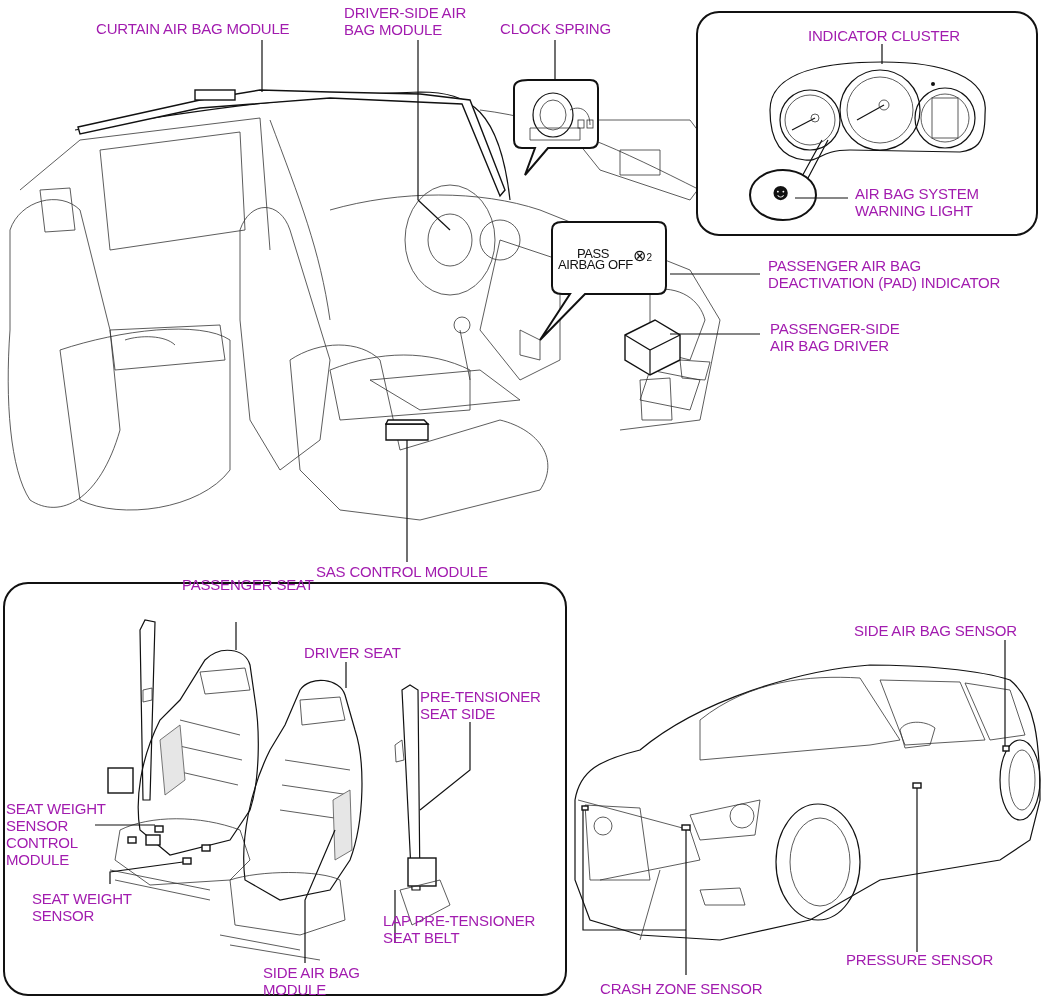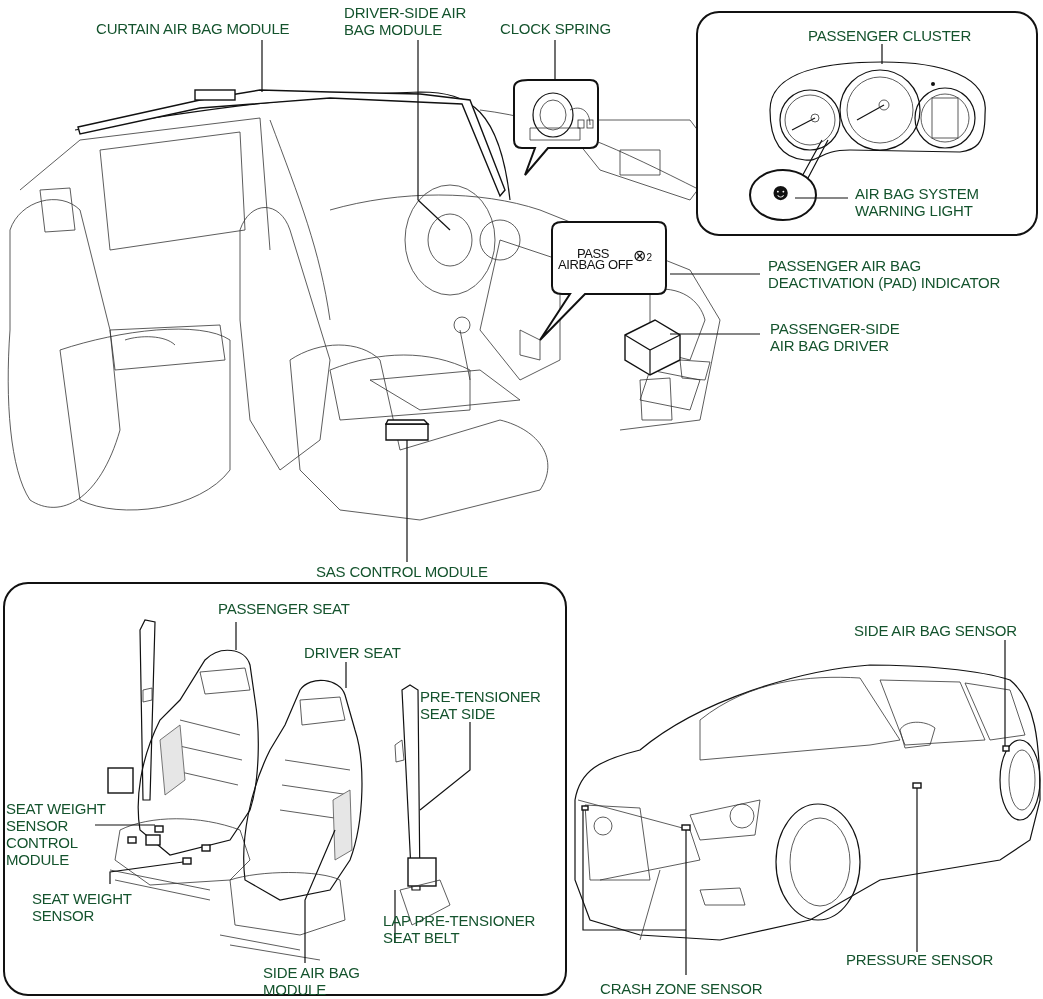--- a/index.html
+++ b/index.html
@@ -1,20 +1,20 @@
 <!DOCTYPE html>
 <html><head>
 <meta charset="utf-8">
 <style>
   html, body { margin:0; padding:0; background:#ffffff; }
   body { width:1043px; height:999px; position:relative; overflow:hidden;
          font-family:"Liberation Sans", sans-serif; color:#111; }
   #art { position:absolute; left:0; top:0; }
   .lbl { position:absolute; font-size:15px; line-height:17px; letter-spacing:-0.2px;
-         white-space:pre; color:#14532d; }
+         white-space:pre; color:#a21caf; }
   .small { position:absolute; font-size:13px; line-height:11px; letter-spacing:-0.4px; text-align:center; white-space:pre; }
   svg .ln { stroke:#111; stroke-width:1.2; fill:none; }
   svg .thin { stroke:#333; stroke-width:0.8; fill:none; }
   svg .frame { stroke:#111; stroke-width:2; fill:#fff; }
   svg .part { stroke:#111; stroke-width:1.4; fill:#fff; }
   svg .shade { fill:#e6e6e6; stroke:#555; stroke-width:0.8; }
 </style>
 </head>
 <body>
 
@@ -192,26 +192,26 @@
 <div class="lbl" style="left:316px;top:563px;">SAS CONTROL MODULE</div>
 <div class="lbl" style="left:768px;top:257px;">PASSENGER AIR BAG
 DEACTIVATION (PAD) INDICATOR</div>
 <div class="lbl" style="left:770px;top:320px;">PASSENGER-SIDE
 AIR BAG DRIVER</div>
 
 <div class="small" style="left:558px;top:248px;width:70px;">PASS
 AIRBAG OFF</div>
 <div style="position:absolute;left:633px;top:248px;font-size:16px;line-height:16px;">⊗<span style="font-size:10px;">2</span></div>
 
-<div class="lbl" style="left:808px;top:27px;">PASSENGER CLUSTER</div>
+<div class="lbl" style="left:808px;top:27px;">INDICATOR CLUSTER</div>
 <div class="lbl" style="left:855px;top:185px;">AIR BAG SYSTEM
 WARNING LIGHT</div>
 <div style="position:absolute;left:768px;top:180px;font-size:24px;line-height:24px;font-weight:bold;">☻</div>
 
-<div class="lbl" style="left:182px;top:600px;margin-left:36px;">PASSENGER SEAT</div>
+<div class="lbl" style="left:182px;top:576px;">PASSENGER SEAT</div>
 <div class="lbl" style="left:288px;top:644px;margin-left:16px;">DRIVER SEAT</div>
 <div class="lbl" style="left:420px;top:688px;">PRE-TENSIONER
 SEAT SIDE</div>
 <div class="lbl" style="left:6px;top:800px;">SEAT WEIGHT
 SENSOR
 CONTROL
 MODULE</div>
 <div class="lbl" style="left:32px;top:890px;">SEAT WEIGHT
 SENSOR</div>
 <div class="lbl" style="left:263px;top:964px;">SIDE AIR BAG

